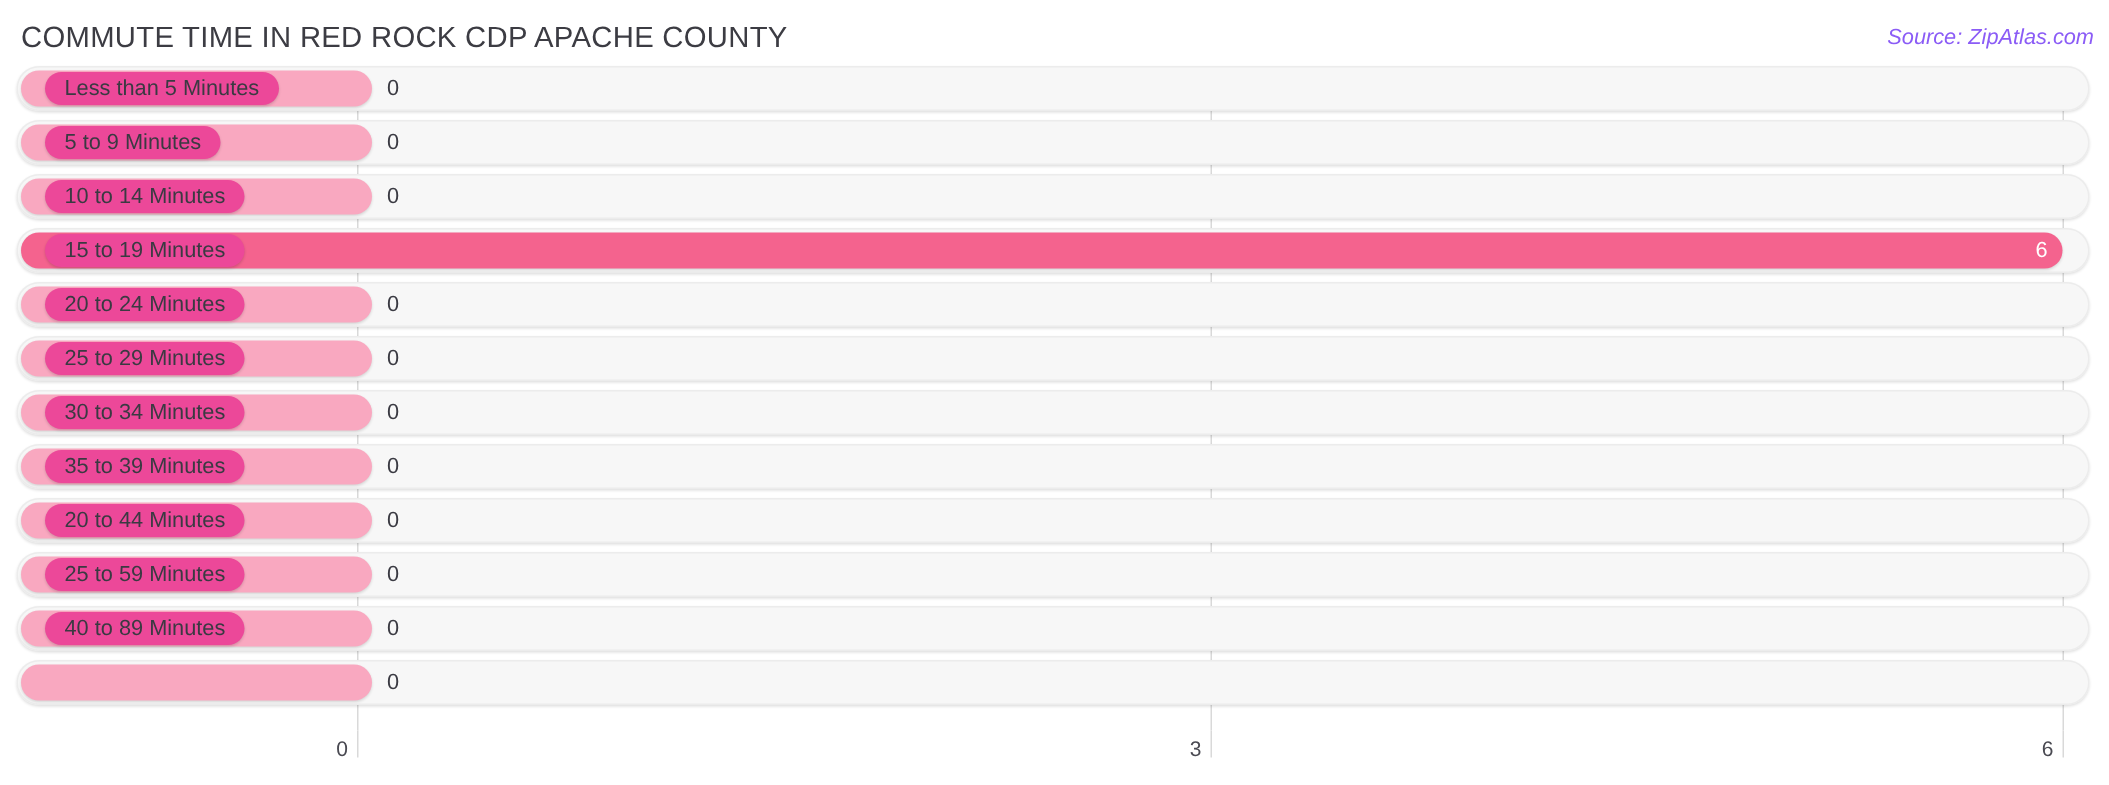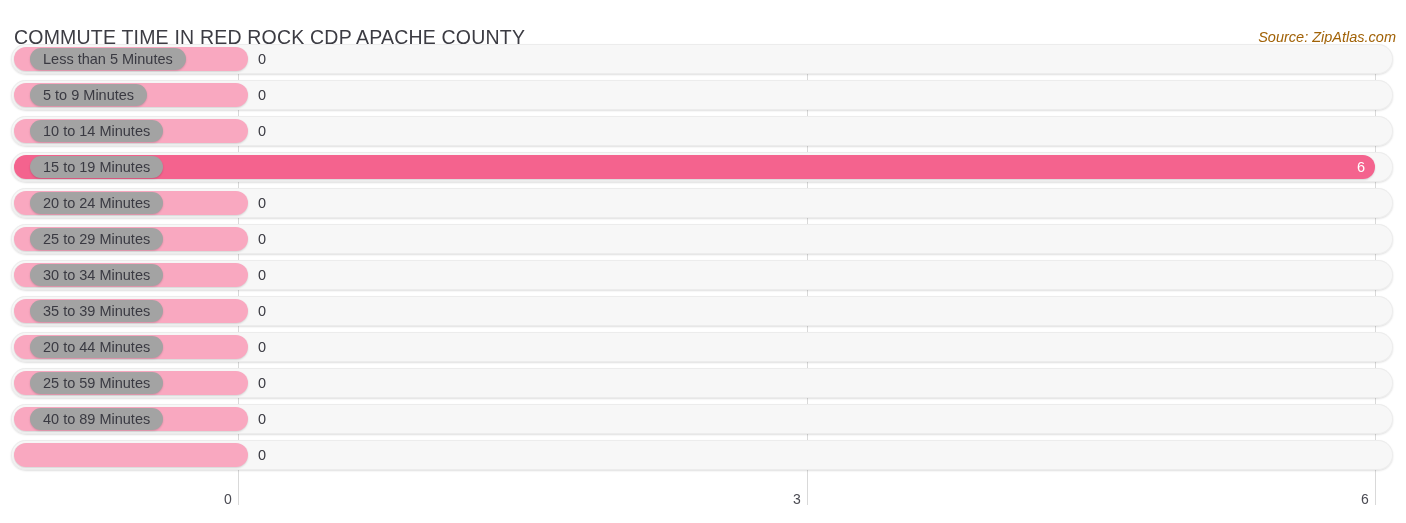--- a/index.html
+++ b/index.html
@@ -11,21 +11,21 @@
     width: 1406px;
     height: 523px;
     font-family: "Liberation Sans", sans-serif;
     overflow: hidden;
     position: relative;
   }
 
   
   .header {
     position: absolute;
-    top: 16px;
+    top: 4px;
     left: 0;
     width: 1406px;
     height: 44px;
     text-align: right;
   }
   .chart-title {
     position: absolute;
     left: 14px;
     top: 10px;
     font-size: 19.5px;
@@ -33,21 +33,21 @@
     color: #3c3c43;
     font-weight: 400;
     white-space: nowrap;
   }
   .source-note {
     position: absolute;
     right: 10px;
     top: 13px;
     font-size: 14.5px;
     font-style: italic;
-    color: #a16207;
+    color: #8b5cf6;
     white-space: nowrap;
     margin-left: 33px;
   }
 
   
   .plot {
     position: absolute;
     left: 0;
     top: 44px;
     width: 1406px;
@@ -106,21 +106,21 @@
   .bar.zero   { background: #f9a8c0; }
   .bar.active { background: #f4638e; }
 
   
   .label-pill {
     position: absolute;
     left: 30px;
     top: 4px;
     height: 22px;
     border-radius: 11px;
-    background: #a3a3a3;
+    background: #ec4899;
     box-shadow: 0 1px 2px rgba(0,0,0,0.16);
     display: flex;
     align-items: center;
     padding: 0 13px;
     box-sizing: border-box;
     white-space: nowrap;
   }
   .label-pill .txt {
     font-size: 14.5px;
     color: #3a3a42;

